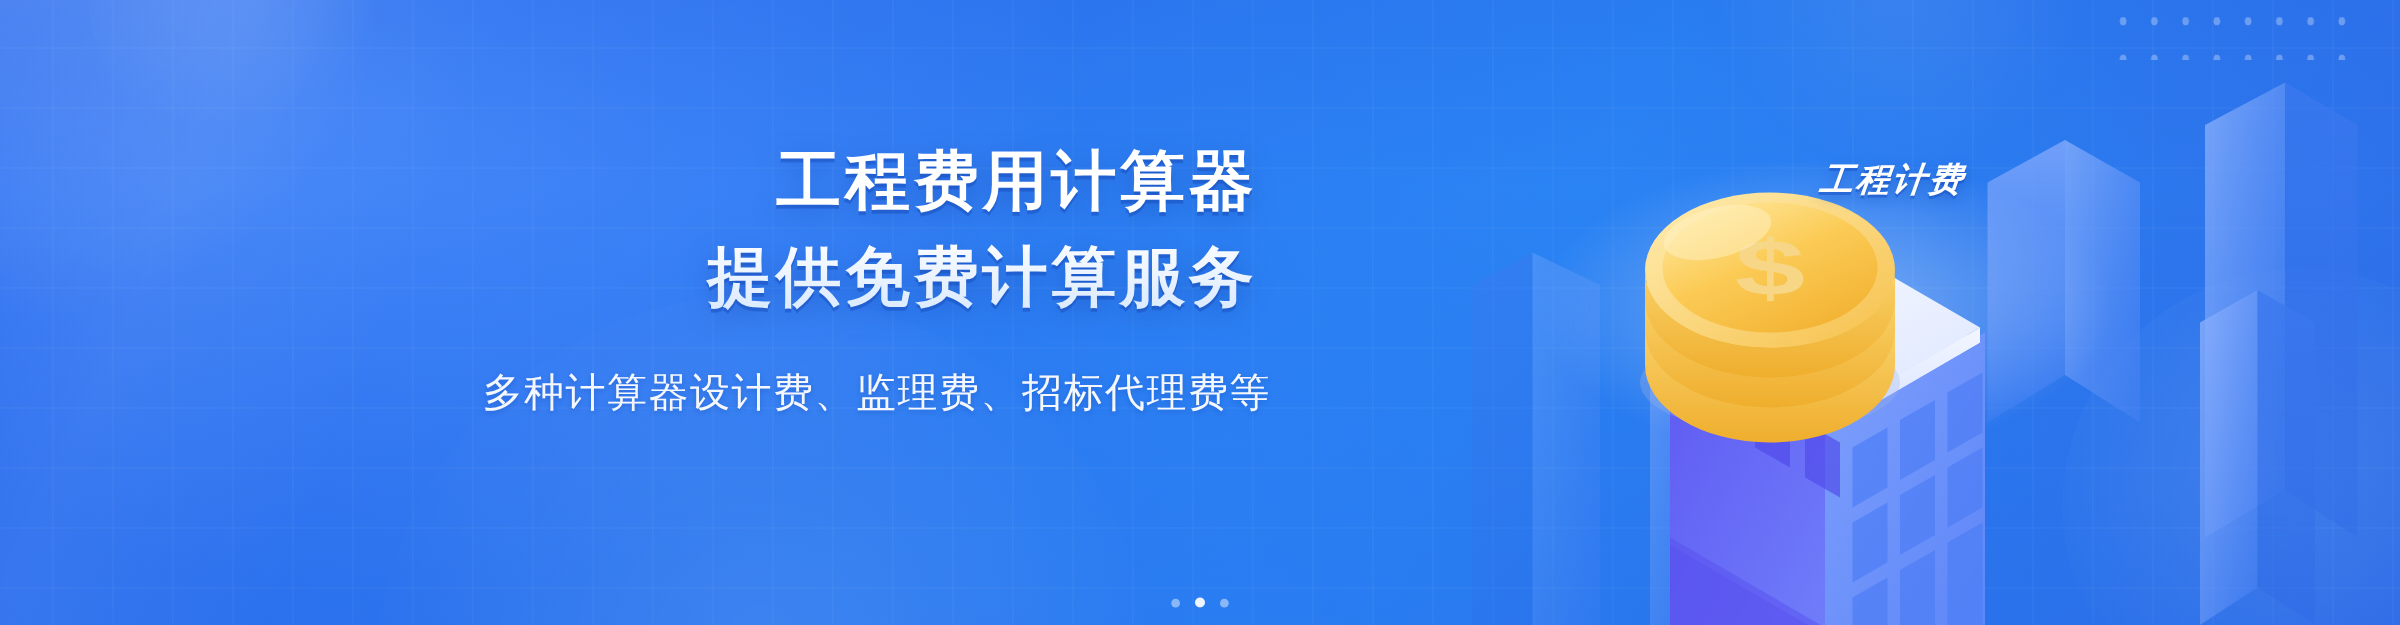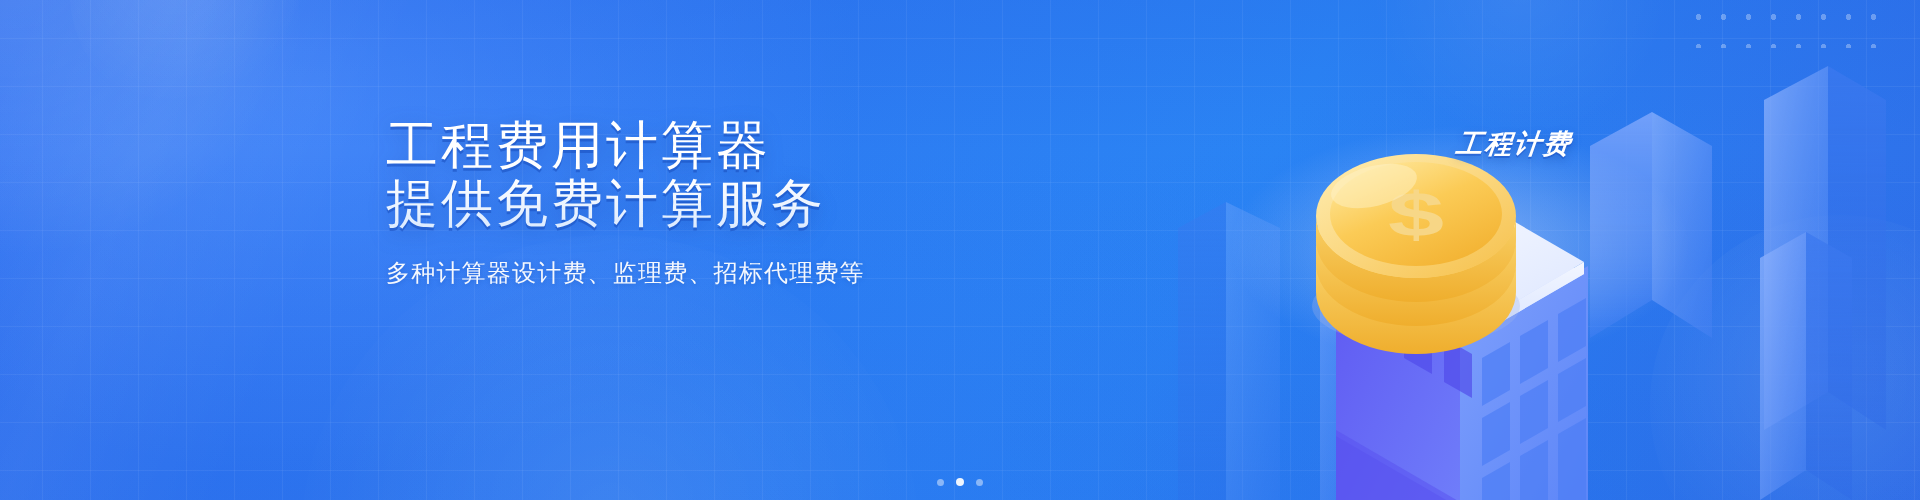--- a/index.html
+++ b/index.html
@@ -75,36 +75,37 @@
   }
 
   
   .copy{
     position:absolute;
     left:386px; top:116px;
     width:620px;
   }
   .headline{
     font-size:52px;
-    font-weight:normal;
+    font-weight:bold;
     line-height:1.12;
     letter-spacing:3px;
     color:#ffffff;
     background:linear-gradient(180deg,#ffffff 0%,#ffffff 52%,#d9e9ff 100%);
     -webkit-background-clip:text;
     background-clip:text;
     -webkit-text-fill-color:transparent;
     filter:drop-shadow(0 3px 0 rgba(26,78,190,.55)) drop-shadow(0 5px 10px rgba(18,60,160,.30));
     white-space:nowrap;
-  }
-  .headline .line2{ display:block; margin-top:0; }
+    text-align:right;
+  }
+  .headline .line2{ display:block; margin-top:19px; }
 
   .sub{
-    margin-top:22px;
-    font-size:24px;
+    margin-top:38px;
+    font-size:32px;
     line-height:1.62;
     letter-spacing:1.2px;
     color:rgba(255,255,255,.95);
     text-shadow:0 1px 4px rgba(20,66,170,.35);
     white-space:nowrap;
   }
   .sub span{ display:block; }
 
   
   .pager{

